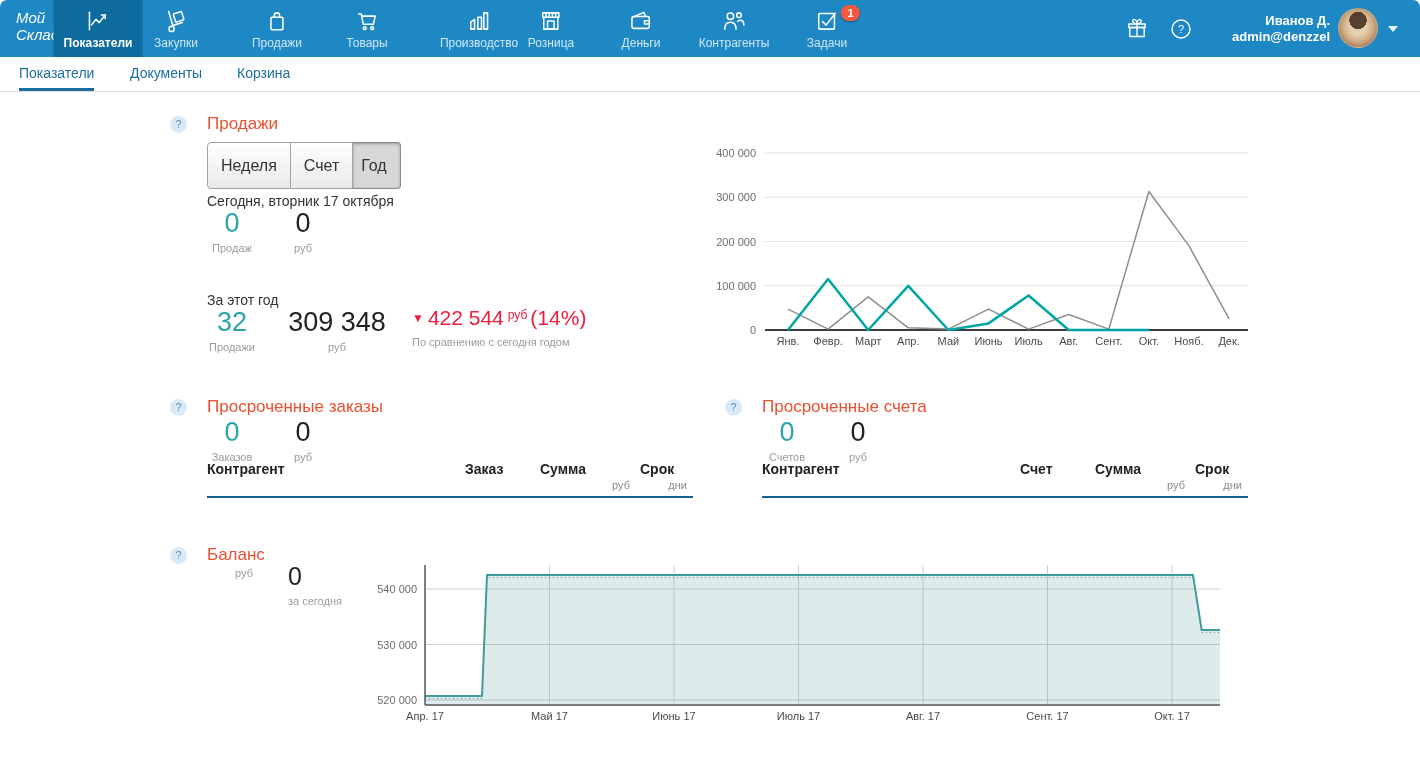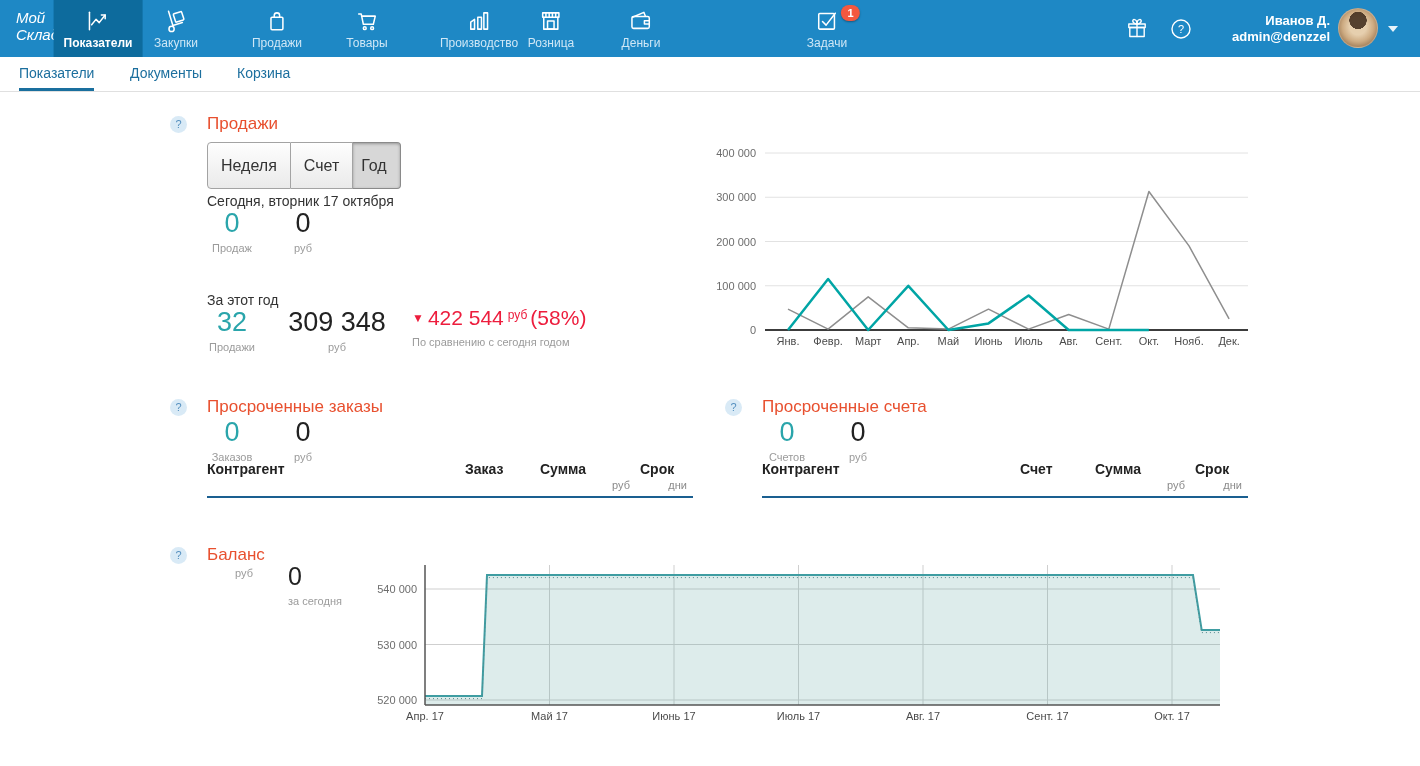--- a/index.html
+++ b/index.html
@@ -1,19 +1,19 @@
 <!DOCTYPE html>
 <html><head>
 <meta charset="utf-8">
 <style>
   * { box-sizing: border-box; }
   html,body { margin:0; padding:0; background:#fff; }
   #screen {
     position:relative; width:1420px; height:766px; overflow:hidden;
-    background:#fff; font-family:"Liberation Sans", sans-serif; color:#222;
+    background:#fff; font-family:"Liberation Sans", sans-serif; color:#222;border-radius:7px;
   }
 
   
   .topbar { position:absolute; left:0; top:0; width:1420px; height:57px; background:#1e88c5; }
   .logo { position:absolute; left:16px; top:9px; color:#fff; font-style:italic; font-size:15px; line-height:17px; cursor:pointer; }
   .nav-item {
     position:absolute; top:0; height:57px; transform:translateX(-50%);
     display:flex; flex-direction:column; align-items:center; justify-content:center;
     gap:2px; padding:0 10px; color:#cfe7f6; font-size:12px; white-space:nowrap; cursor:pointer;
   }
@@ -159,20 +159,31 @@
       <span>
         <svg width="26" height="26" viewBox="0 0 24 24" fill="none" stroke="#fff" stroke-width="1.4" stroke-linecap="round" stroke-linejoin="round">
           <path d="M4.5 8.5L15 4l1.4 3.6"></path>
             <rect x="4" y="7.8" width="16" height="11" rx="1.5"></rect>
             <path d="M20 11.8h-4.5v3H20"></path>
         </svg>
       </span>
       <span>Деньги</span>
     </div>
 
+    <div class="nav-item" style="left:734px">
+      <span>
+        <svg width="26" height="26" viewBox="0 0 24 24" fill="none" stroke="#fff" stroke-width="1.4" stroke-linecap="round" stroke-linejoin="round">
+          <circle cx="9" cy="7.6" r="3"></circle>
+            <path d="M3.8 19.5c0-4.2 2.3-6.3 5.2-6.3s5.2 2.1 5.2 6.3"></path>
+          <circle cx="16.9" cy="6.6" r="2.1"></circle>
+            <path d="M15.8 12.4c.5-.7 1.3-1.1 2.2-1.1 2 0 3.4 1.6 3.4 4.3"></path>
+        </svg>
+      </span>
+      <span>Контрагенты</span>
+    </div>
 
     <div class="nav-item" style="left:827px">
       <span>
         <svg width="26" height="26" viewBox="0 0 24 24" fill="none" stroke="#fff" stroke-width="1.4" stroke-linecap="round" stroke-linejoin="round">
           <rect x="4.5" y="5" width="14.5" height="14.5" rx="1"></rect>
             <polyline points="8 12.5 11.3 15.8 19.8 4.8"></polyline>
         </svg>
       </span>
       <span>Задачи</span>
       <span class="nav-badge">1</span>
@@ -232,21 +243,21 @@
   <div class="stat" style="left:203px;top:308px;width:58px">
     <span class="big teal">32</span>
     <span class="mini">Продажи</span>
   </div>
   <div class="stat" style="left:275px;top:308px;width:124px">
     <span class="big">309 348</span>
     <span class="mini">руб</span>
   </div>
   <div class="cmp red" style="left:412px;top:306px">
     <span>
-      <span class="tri">▼</span><span class="v">422 544</span><span class="u">руб</span><span class="p">(58%)</span>
+      <span class="tri">▼</span><span class="v">422 544</span><span class="u">руб</span><span class="p">(14%)</span>
     </span>
     <span class="mini">По сравнению с сегодня годом</span>
   </div>
 
   <svg id="sales-chart" class="chart" style="left:700px;top:138px" width="555" height="215">
       <line x1="65" y1="15" x2="548" y2="15" stroke="#e2e2e2" stroke-width="1"></line>
       <text x="56" y="19" text-anchor="end" fill="#6d6d6d" font-size="11">400 000</text>
       <line x1="65" y1="59.25" x2="548" y2="59.25" stroke="#e2e2e2" stroke-width="1"></line>
       <text x="56" y="63.25" text-anchor="end" fill="#6d6d6d" font-size="11">300 000</text>
       <line x1="65" y1="103.5" x2="548" y2="103.5" stroke="#e2e2e2" stroke-width="1"></line>

